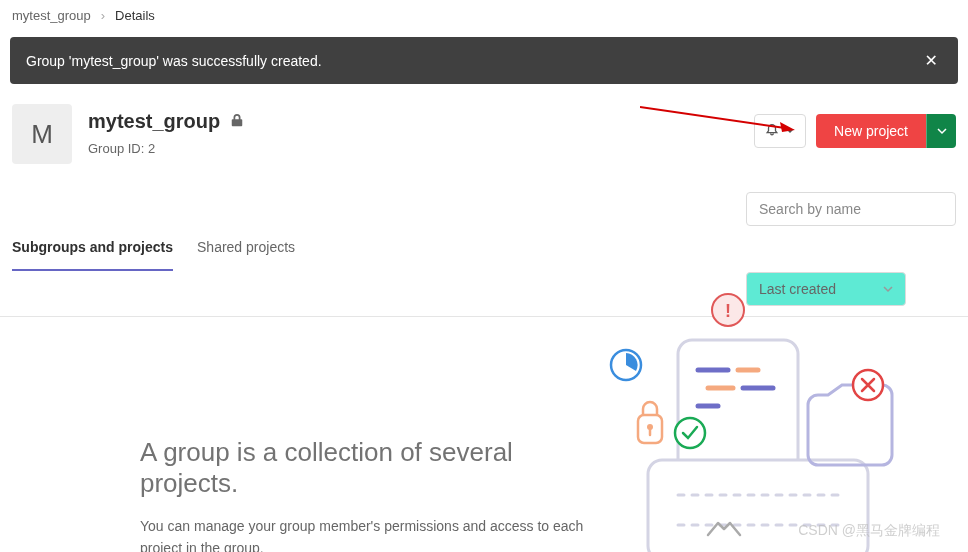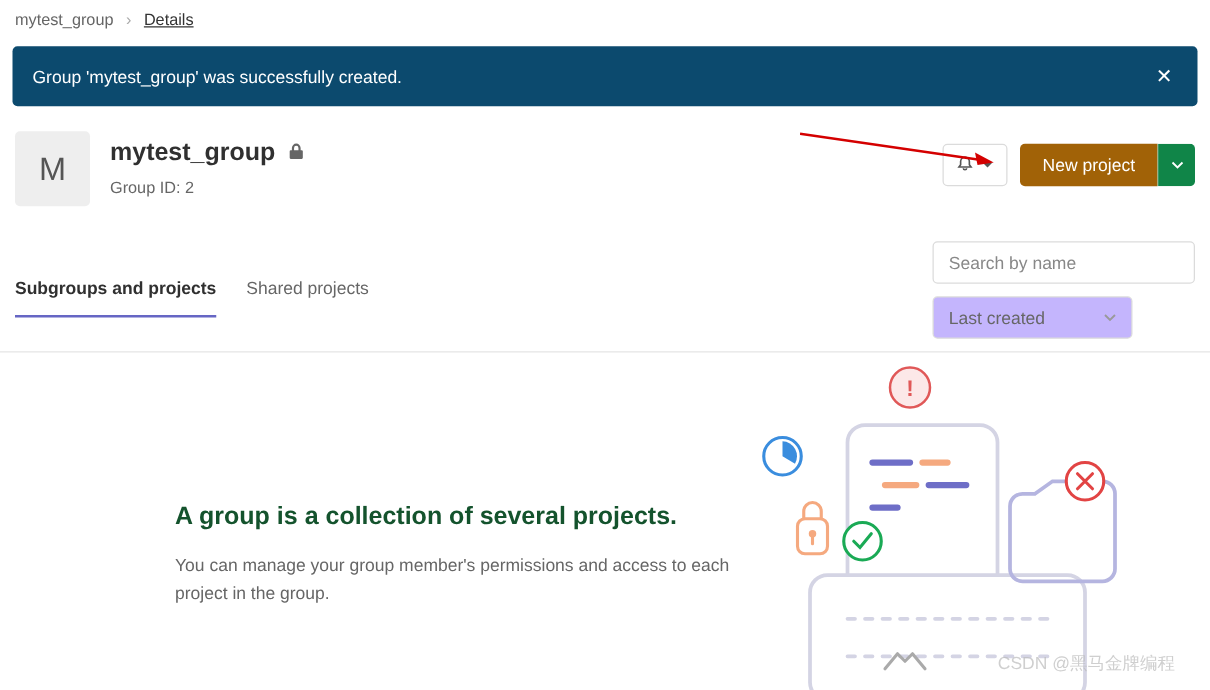--- a/index.html
+++ b/index.html
@@ -1,51 +1,51 @@
 <!DOCTYPE html>
 <html><head>
   <meta charset="utf-8">
   <style>
     * { box-sizing: border-box; margin: 0; padding: 0; }
     body { font-family: -apple-system, BlinkMacSystemFont, "Segoe UI", Helvetica, Arial, sans-serif; font-size: 14px; color: #303030; background: #fff; width: 968px; height: 552px; overflow: hidden; position: relative; }
     
     .breadcrumb { padding: 8px 12px; display: flex; align-items: center; gap: 10px; color: #666; font-size: 13px; }
     .breadcrumb .sep { color: #aaa; }
-    .breadcrumb .current { color: #333; text-decoration: underline; }
+    .breadcrumb .current { color: #333; }
     
-    .alert { margin: 6px 10px 0 10px; background: #0c4a6e; color: #fff; border-radius: 4px; padding: 14px 16px; display: flex; align-items: center; justify-content: space-between; }
+    .alert { margin: 6px 10px 0 10px; background: #404040; color: #fff; border-radius: 4px; padding: 14px 16px; display: flex; align-items: center; justify-content: space-between; }
     .alert .close { color: #fff; font-size: 16px; cursor: pointer; padding: 0 4px; }
     
     .header { display: flex; align-items: flex-start; padding: 20px 12px 10px 12px; gap: 16px; position: relative; }
     .avatar { width: 60px; height: 60px; background: #eee; border-radius: 4px; display: flex; align-items: center; justify-content: center; font-size: 26px; color: #555; }
     .title-block { flex: 1; padding-top: 6px; }
     .title-row { display: flex; align-items: center; gap: 10px; }
     .title { font-size: 20px; font-weight: 600; color: #303030; }
     .lock-icon { color: #666; }
     .subtitle { color: #666; font-size: 13px; margin-top: 8px; }
     .header-actions { display: flex; align-items: center; gap: 10px; padding-top: 10px; }
     .notif-btn { border: 1px solid #dbdbdb; background: #fff; border-radius: 4px; height: 34px; padding: 0 10px; display: flex; align-items: center; gap: 6px; cursor: pointer; color: #555; }
     .btn-group { display: flex; }
-    .btn-primary { background: #a16207; color: #fff; border: none; height: 34px; padding: 0 18px; font-size: 14px; border-radius: 4px 0 0 4px; cursor: pointer; }
+    .btn-primary { background: #ef4444; color: #fff; border: none; height: 34px; padding: 0 18px; font-size: 14px; border-radius: 4px 0 0 4px; cursor: pointer; }
     .btn-caret { background: #108548; color: #fff; border: none; border-left: 1px solid rgba(255,255,255,0.3); height: 34px; width: 30px; border-radius: 0 4px 4px 0; cursor: pointer; display: flex; align-items: center; justify-content: center; }
     
     .arrow-annotation { position: absolute; top: 102px; left: 640px; pointer-events: none; }
     
     .tabs-row { display: flex; align-items: center; padding: 18px 12px 0 12px; border-bottom: 1px solid #e5e5e5; gap: 16px; }
     .tabs { display: flex; gap: 24px; flex: 1; }
     .tab { padding-bottom: 14px; color: #666; cursor: pointer; font-size: 14px; }
     .tab.active { color: #303030; font-weight: 600; border-bottom: 2px solid #6666c4; margin-bottom: -1px; }
     .controls { display: flex; gap: 10px; padding-bottom: 10px; flex-direction: column; }
     .search-input { border: 1px solid #dbdbdb; border-radius: 4px; height: 34px; width: 210px; padding: 0 12px; font-size: 14px; color: #333; }
     .search-input::placeholder { color: #888; }
-    .sort-select { border: 1px solid #dbdbdb; border-radius: 4px; height: 34px; width: 160px; padding: 0 12px; font-size: 14px; color: #666; background: #c4b5fd; display: flex; align-items: center; justify-content: space-between; cursor: pointer; }
+    .sort-select { border: 1px solid #dbdbdb; border-radius: 4px; height: 34px; width: 160px; padding: 0 12px; font-size: 14px; color: #666; background: #5eead4; display: flex; align-items: center; justify-content: space-between; cursor: pointer; margin-top: 36px; }
     
     .empty-state { display: flex; padding: 40px 20px 20px 140px; gap: 20px; }
     .empty-text { width: 460px; padding-top: 80px; }
-    .empty-title { font-size: 20px; font-weight: 700; color: #14532d; margin-bottom: 16px; }
+    .empty-title { font-size: 26px; font-weight: 400; color: #737373; margin-bottom: 16px; }
     .empty-desc { color: #666; font-size: 14px; line-height: 1.6; margin-bottom: 14px; }
     .empty-illustration { position: absolute; right: 50px; top: 280px; }
     
     .watermark { position: absolute; bottom: 12px; right: 28px; color: #bbb; font-size: 14px; opacity: 0.7; }
   </style>
 </head>
 <body>
 
 <div class="breadcrumb">
   <span>mytest_group</span>

